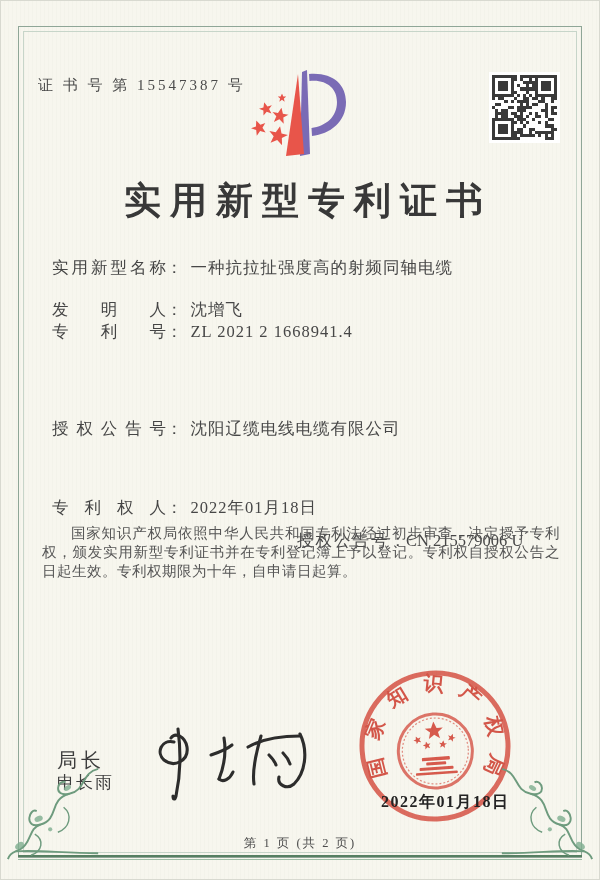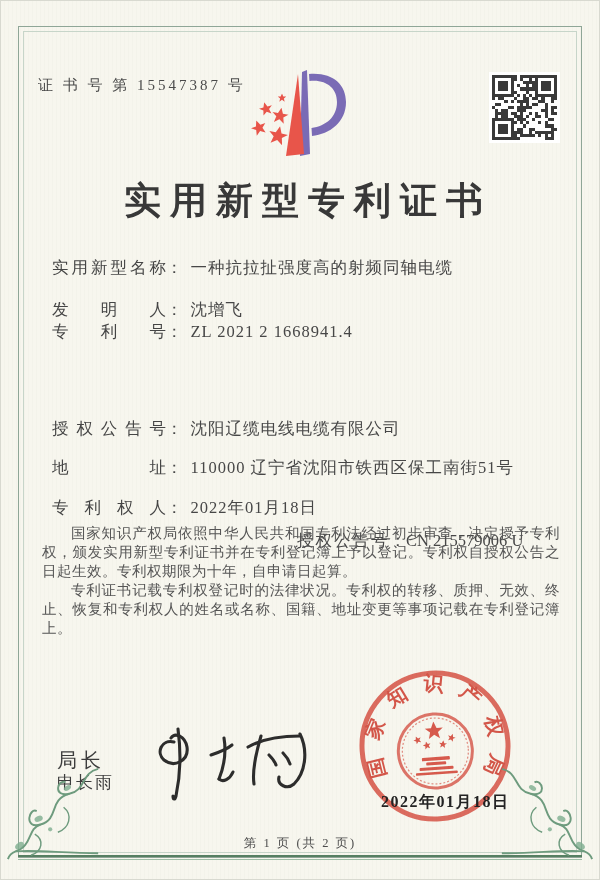--- a/index.html
+++ b/index.html
@@ -239,33 +239,29 @@
   </div>
   <div class="row row-name">
     <span class="label">实用新型名称</span><span class="colon">：</span><span class="value">一种抗拉扯强度高的射频同轴电缆</span>
   </div>
   <div class="row row-patno">
     <span class="label">专利号</span><span class="colon">：</span><span class="value">ZL 2021 2 1668941.4</span>
   </div>
   <div class="row row-owner">
     <span class="label">授权公告号</span><span class="colon">：</span><span class="value">沈阳辽缆电线电缆有限公司</span>
   </div>
-  <div class="row row-addr">
-    <span class="label">地址</span><span class="colon">：</span><span class="value">110000  辽宁省沈阳市铁西区保工南街51号</span>
-  </div>
   <div class="row row-grantdate">
     <span class="label">专利权人</span><span class="colon">：</span><span class="value">2022年01月18日</span>
   </div>
   <div class="grant-no">
     <span class="label">授权公告号</span><span class="colon">：</span><span class="value">CN 215579006 U</span>
   </div>
 
   <div class="paras">
     <p>国家知识产权局依照中华人民共和国专利法经过初步审查，决定授予专利权，颁发实用新型专利证书并在专利登记簿上予以登记。专利权自授权公告之日起生效。专利权期限为十年，自申请日起算。</p>
-    <p>专利证书记载专利权登记时的法律状况。专利权的转移、质押、无效、终止、恢复和专利权人的姓名或名称、国籍、地址变更等事项记载在专利登记簿上。</p>
   </div>
 
   <div class="signer-title">局长</div>
   <div class="signer-name">申长雨</div>
 
   <svg class="signature" viewBox="0 0 172 80" aria-hidden="true">
     <g fill="none" stroke="#1c1c1c" stroke-width="3.1" stroke-linecap="round" stroke-linejoin="round" opacity=".92">
       <path d="M24,16 C11,13 6,27 14,34 C24,42 39,35 37,21 C35,10 25,6 21,12"></path>
       <path d="M28,3 C30,18 32,42 26,70 C25,74 23,74 23,70"></path>
       <path d="M74,12 C76,24 75,38 69,53"></path>

